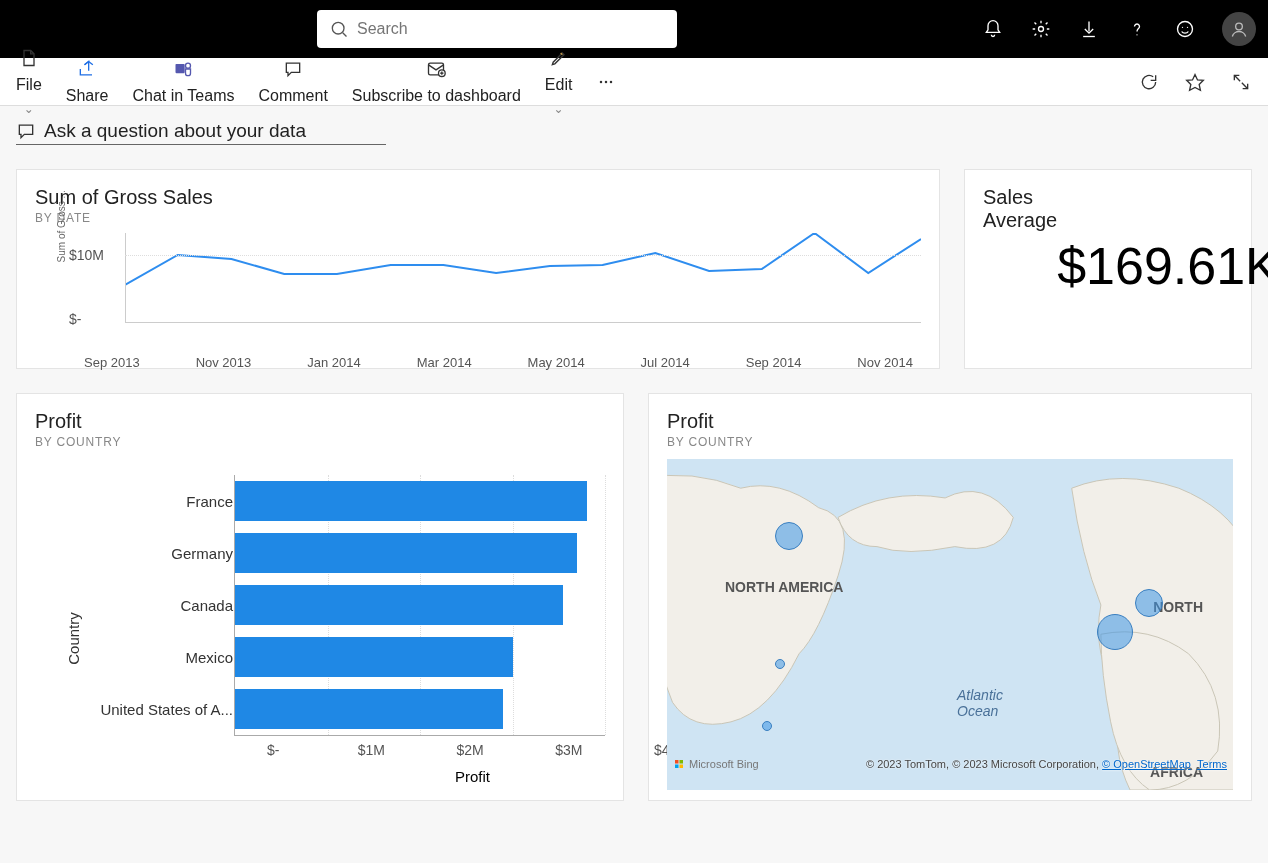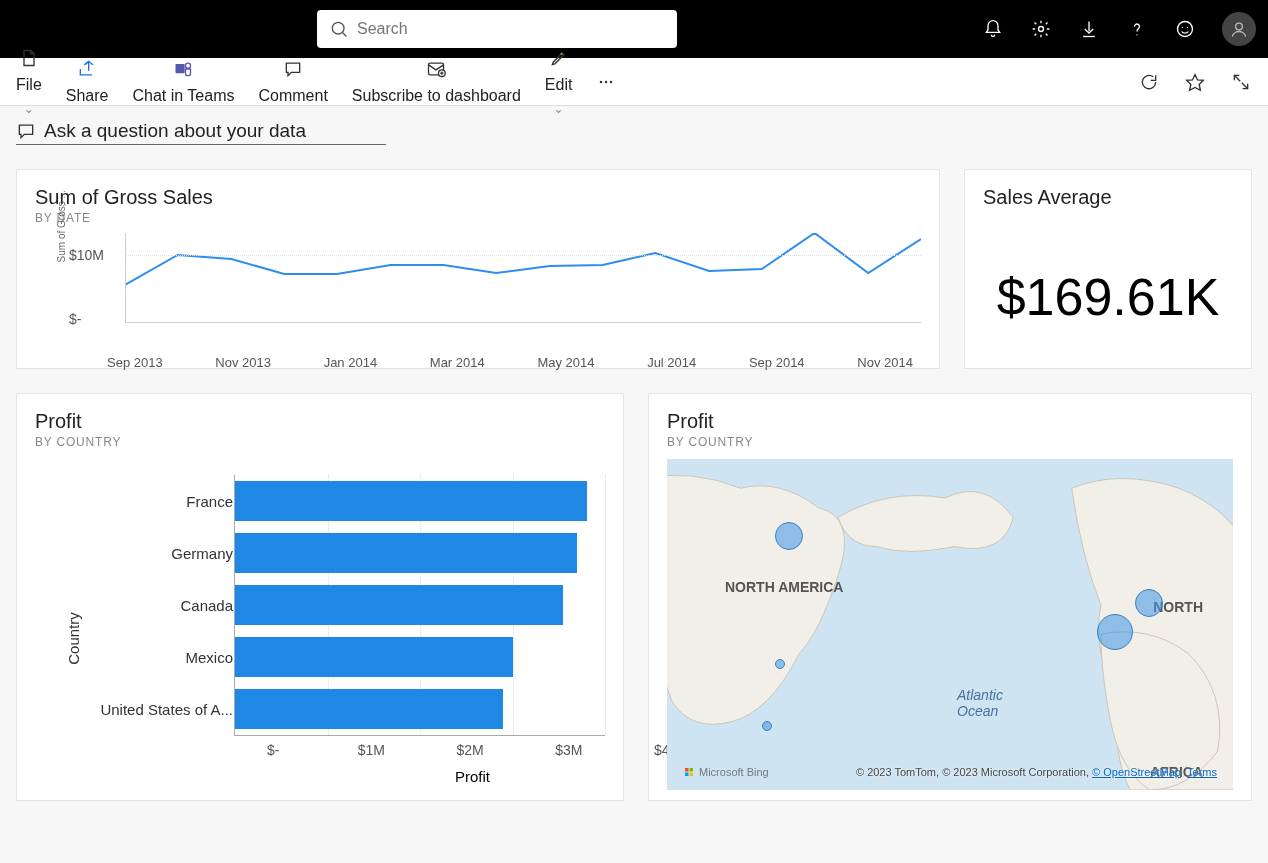--- a/index.html
+++ b/index.html
@@ -24,33 +24,33 @@
 
 .content { padding: 14px 16px 24px 16px; }
 .qna { display: flex; align-items: center; gap: 8px; font-size: 19px; color: #222; border-bottom: 1px solid #666; width: 370px; padding-bottom: 2px; cursor: text; }
 
 .tile-row { display: flex; gap: 24px; margin-top: 24px; }
 .tile { background: #fff; border: 1px solid #e4e4e4; padding: 16px 18px 10px 18px; }
 .tile-title { font-size: 20px; color: #222; }
 .tile-sub { font-size: 12px; color: #888; letter-spacing: 0.8px; margin-top: 2px; }
 
 .tile-line { width: 1064px; height: 200px; }
-.tile-kpi { flex:1; min-width: 288px; display:flex; flex-direction:column;gap:8px; }
+.tile-kpi { flex:1; min-width: 288px; display:flex; flex-direction:row; }
 .kpi-val { font-size: 52px; font-weight: 300; text-align:center; margin-top: 50px; }
 
 .tile-bar { width: 608px; height: 408px; }
 .tile-map { flex:1; height: 408px; display:flex; flex-direction:column; }
 
 
 .line-area { position: relative; height: 120px; margin-top: 8px; margin-left: 34px; }
 .y-axis-line-label { position:absolute; left:-8px; top:50%; transform: rotate(-90deg) translateX(50%); font-size: 10px; color:#666; transform-origin: left center; }
 .line-svg { width: 100%; height: 90px; }
 .line-svg polyline { fill:none; stroke:#2E8DEF; stroke-width:2; }
 .y-tick { position:absolute; left:0; font-size:14px; color:#555; transform:translateY(-50%); }
-.x-ticks-line { display:flex; justify-content:space-between; margin-left:72px; margin-right: 8px; font-size:13px; color:#555; margin-top: 2px; }
+.x-ticks-line { display:flex; justify-content:space-between; margin-left:49px; margin-right: 8px; font-size:13px; color:#555; margin-top: 2px; }
 .plot-zone { margin-left:56px; height: 90px; position:relative; }
 .plot-zone::before { content:""; position:absolute; inset:0; border-left:1px solid #ccc; border-bottom:1px solid #ccc; }
 .grid-h { position:absolute; left:0; right:0; border-top:1px dotted #ddd; }
 
 
 .bar-area { margin-top: 26px; margin-left: 30px; position:relative; }
 .bar-row { display:flex; align-items:center; height:52px; }
 .bar-label { width: 180px; text-align:right; padding-right: 12px; font-size: 15px; color:#333; }
 .bar-track { flex:1; position:relative; height:100%; display:flex; align-items:center; }
 .bar-fill { height: 40px; background:#1F88E5; }
@@ -58,21 +58,21 @@
 .grid-v { position:absolute; top:0; bottom:0; border-left:1px dotted #ddd; }
 .x-ticks-bar { display:flex; position:relative; margin-left:210px; width:395px; margin-top:6px; font-size:14px; color:#555; justify-content:space-between; }
 .bar-xlabel { text-align:center; font-size:15px; margin-top:10px; margin-left:210px; width:395px; }
 .bar-ylabel { position:absolute; left:-18px; top:50%; transform: rotate(-90deg); font-size:15px; color:#333; }
 
 
 .map-area { flex:1; margin-top:10px; background:#d6e8f5; position:relative; overflow:hidden; }
 .map-svg { position:absolute; inset:0; width:100%; height:100%; }
 .map-labels { position:absolute; font-size:14px; font-weight:700; color:#555; }
 .map-bubble { position:absolute; border-radius:50%; background:rgba(60,150,230,0.55); border:1px solid #3a7fc0; }
-.map-attrib { position:absolute; bottom:8px; right:0; left:0; display:flex; justify-content:space-between; align-items:flex-end; font-size:11px; color:#444; padding:4px 16px; }
+.map-attrib { position:absolute; bottom:16px; right:0; left:0; display:flex; justify-content:space-between; align-items:flex-end; font-size:11px; color:#444; padding:4px 6px; }
 .map-attrib a { color:#0066cc; text-decoration:underline; }
 .bing { font-size:11px; color:#777; display:flex; align-items:center; gap:4px;}
 
 svg.ic { width:20px; height:20px; stroke:currentColor; fill:none; stroke-width:1.6; }
 svg.ic16 { width:16px; height:16px; stroke:currentColor; fill:none; stroke-width:1.6; }
 .chev { font-size: 12px; color: #888; }
 </style>
 </head>
 <body>
 

